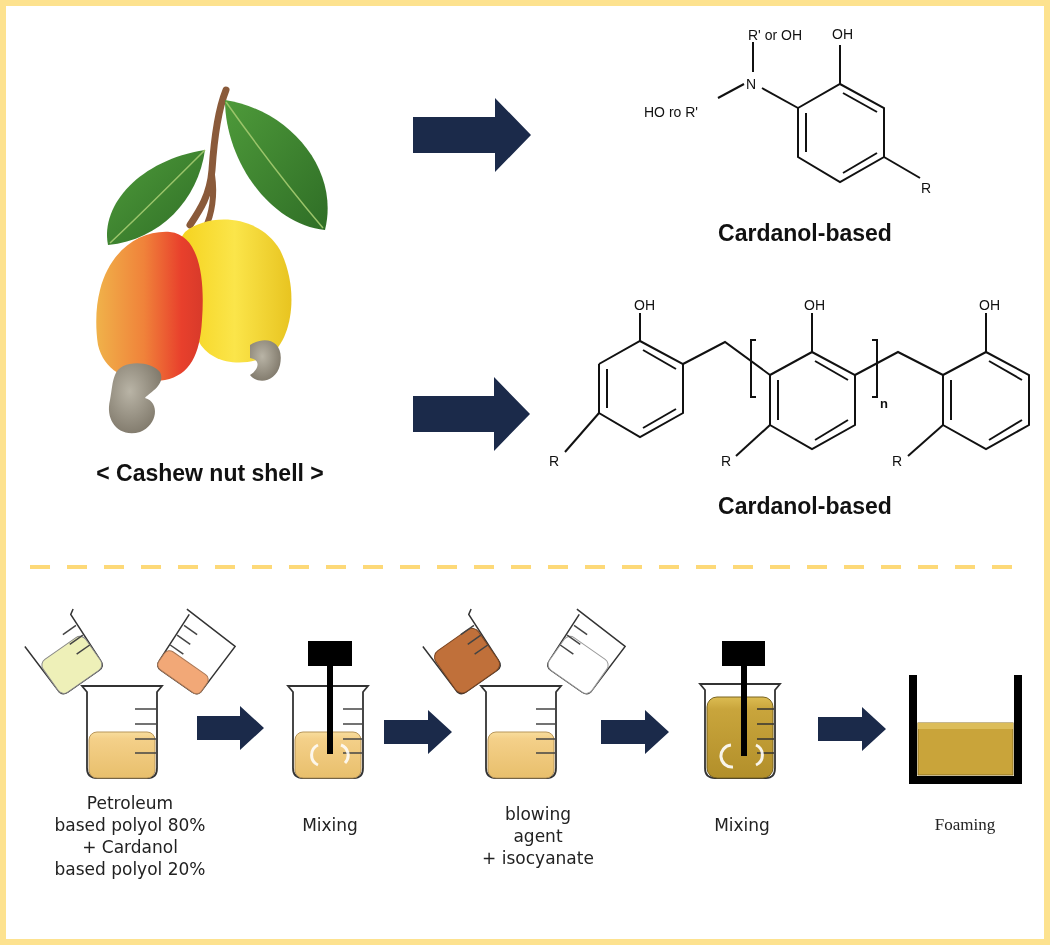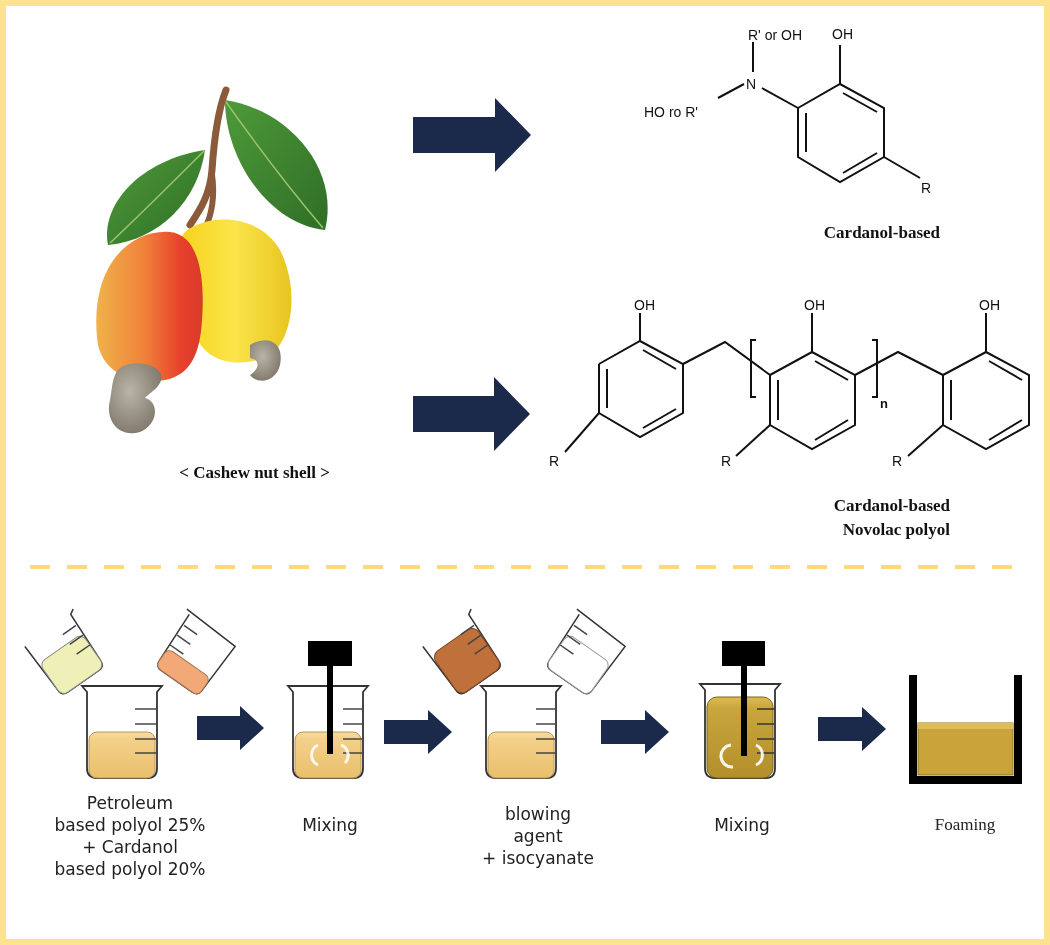--- a/index.html
+++ b/index.html
@@ -1,19 +1,19 @@
 <!DOCTYPE html>
 <html><head>
 <meta charset="utf-8">
 <style>
   html, body { margin: 0; padding: 0; background: #ffffff; }
   body { width: 1050px; height: 945px; position: relative; overflow: hidden; font-family: "DejaVu Sans", sans-serif; }
   .frame { position: absolute; left: 0; top: 0; width: 1050px; height: 945px; box-sizing: border-box; border: 6px solid #fde28f; background: #fff; }
   svg { position: absolute; left: 0; top: 0; overflow: visible; }
-  .lbl-bold { position: absolute; font-family: Liberation Serif, serif; font-weight: bold; font-size: 17px; color: #111; text-align: right; line-height: 24px; white-space: nowrap; }
+  .lbl-bold { position: absolute; font-family: Liberation Sans, sans-serif; font-weight: bold; font-size: 23px; color: #111; text-align: center; line-height: 24px; white-space: nowrap; }
   .caption { position: absolute; font-family: "DejaVu Sans", sans-serif; font-size: 17px; color: #222; text-align: center; line-height: 22px; white-space: pre-line; }
   .chem { font-family: "Liberation Sans", sans-serif; font-size: 14px; fill: #111; }
 </style>
 </head>
 <body>
 
 <div class="frame"></div>
 
 <svg width="1050" height="945">
   <defs>
@@ -127,21 +127,20 @@
   <text class="chem" x="634" y="310">OH</text>
   <text class="chem" x="804" y="310">OH</text>
   <text class="chem" x="979" y="310">OH</text>
   <text class="chem" x="549" y="466">R</text>
   <text class="chem" x="721" y="466">R</text>
   <text class="chem" x="892" y="466">R</text>
   <text class="chem" x="880" y="408" style="font-size:13px;font-weight:bold">n</text>
 </svg>
 <div class="lbl-bold" style="left:660px; top:494px; width:290px;">
   <div>Cardanol-based</div>
-  <div>Novolac polyol</div>
 </div>
 
 <svg width="1050" height="945">
   <line x1="30" y1="567" x2="1020" y2="567" stroke="#fdd978" stroke-width="4" stroke-dasharray="20,17"></line>
 </svg>
 
 <svg width="1050" height="945">
   <defs>
     <linearGradient id="liquidA" x1="0" y1="0" x2="0" y2="1">
       <stop offset="0" stop-color="#f8dd9d"></stop>
@@ -239,21 +238,21 @@
   <polygon points="818,717 862,717 862,707 886,729 862,751 862,741 818,741" fill="#1b2a4a"></polygon>
 
   <g>
     <rect x="918" y="723" width="95" height="52" fill="#c9a43a" stroke="#8b7020" stroke-width="1"></rect>
     <rect x="918" y="723" width="95" height="6" fill="#dcbd5a"></rect>
     <path d="M913,675 L913,780 L1018,780 L1018,675" stroke="#000" stroke-width="8" fill="none"></path>
   </g>
 </svg>
 
 <div class="caption" style="left:30px; top:792px; width:200px;">Petroleum
-based polyol 25%
+based polyol 80%
 + Cardanol
 based polyol 20%</div>
 <div class="caption" style="left:270px; top:814px; width:120px;">Mixing</div>
 <div class="caption" style="left:468px; top:803px; width:140px;">blowing
 agent
 + isocyanate</div>
 <div class="caption" style="left:682px; top:814px; width:120px;">Mixing</div>
 <div class="caption" style="left:905px; top:814px; width:120px;font-family:Liberation Serif, serif;">Foaming</div>
 
 </body></html>

